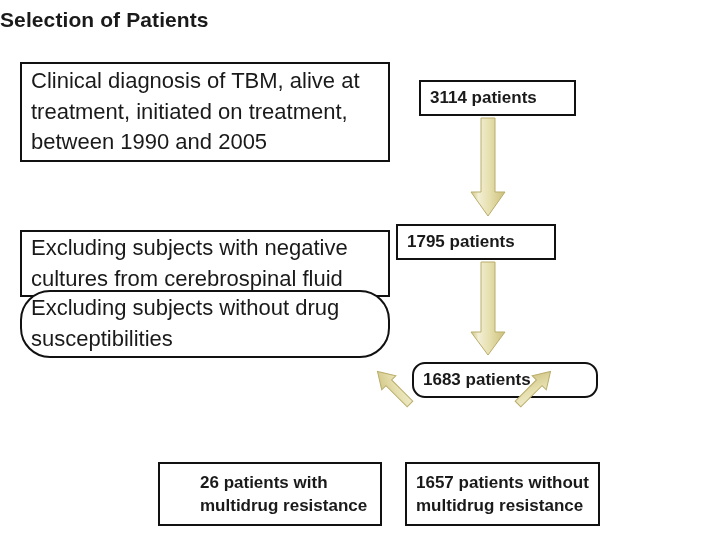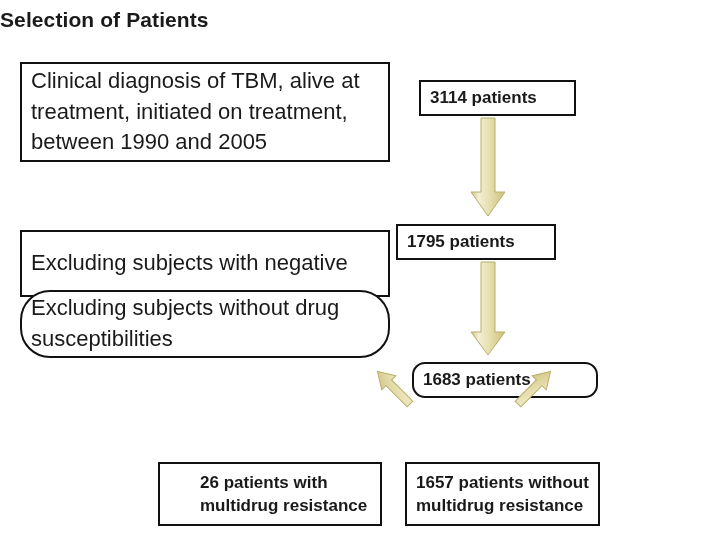--- a/index.html
+++ b/index.html
@@ -89,20 +89,21 @@
   <div id="title">Selection of Patients</div>
 
   <div class="node criteria" id="box-criteria-1">
     <span class="line">Clinical diagnosis of TBM, alive at</span>
     <span class="line">treatment, initiated on treatment,</span>
     <span class="line">between 1990 and 2005</span>
   </div>
 
   <div class="node criteria" id="box-criteria-2">
     <span class="line">Excluding subjects with negative</span>
+    <span class="line">cultures from cerebrospinal fluid</span>
   </div>
 
   <div class="node criteria" id="box-criteria-3">
     <span class="line">Excluding subjects without drug</span>
     <span class="line">susceptibilities</span>
   </div>
 
   <div class="node count" id="box-count-1">
     <span class="line">3114 patients</span>
   </div>

